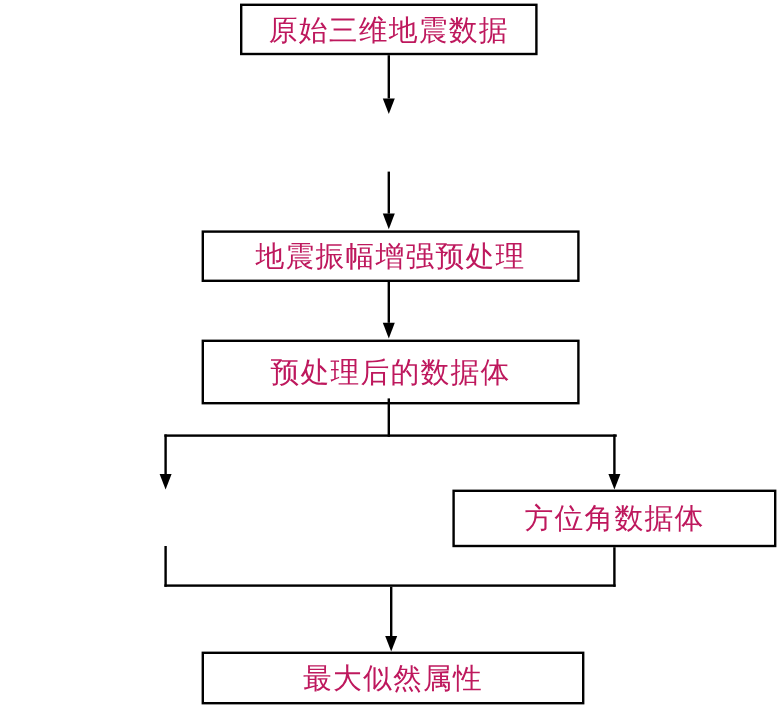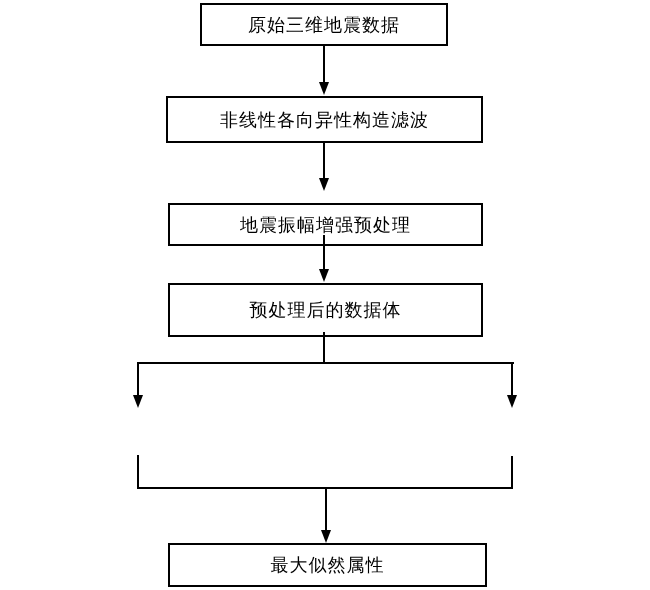--- a/index.html
+++ b/index.html
@@ -8,25 +8,25 @@
   .canvas {
     position:relative;
     width:650px; height:590px;
     background:#ffffff;
     overflow:hidden;
   }
   .node {
     position:absolute;
     border:2px solid #000000;
     background:#ffffff;
-    color:#000000;
+    color:#be185d;
     display:flex;
     align-items:center;
     justify-content:center;
-    font-size:18px;
+    font-size:24px;
     letter-spacing:1px;
     white-space:nowrap;
   }
   .line {
     position:absolute;
     background:#000000;
   }
   .arrowhead {
     position:absolute;
     width:0; height:0;
@@ -37,33 +37,33 @@
 </style>
 </head>
 <body>
 
 <div class="canvas">
 
   <div class="node" style="left:200px; top:3px; width:248px; height:43px;">
     <span>原始三维地震数据</span>
   </div>
 
-  <div class="node" style="left:166px; top:96px; width:317px; height:47px;">
-    <span>非线性各向异性构造滤波</span>
-  </div>
 
-  <div class="node" style="left:168px; top:192px; width:315px; height:43px;margin-top:11px;">
+  <div class="node" style="left:168px; top:192px; width:315px; height:43px;">
     <span>地震振幅增强预处理</span>
   </div>
 
   <div class="node" style="left:168px; top:283px; width:315px; height:54px;">
     <span>预处理后的数据体</span>
   </div>
 
 
+  <div class="node" style="left:377px; top:408px; width:270px; height:48px;">
+    <span>方位角数据体</span>
+  </div>
 
   <div class="node" style="left:168px; top:543px; width:319px; height:44px;">
     <span>最大似然属性</span>
   </div>
 
   <div class="line" style="left:323px; top:46px; width:2px; height:36px;"></div>
   <div class="arrowhead" style="left:319px; top:82px;"></div>
 
   <div class="line" style="left:323px; top:143px; width:2px; height:35px;"></div>
   <div class="arrowhead" style="left:319px; top:178px;"></div>

